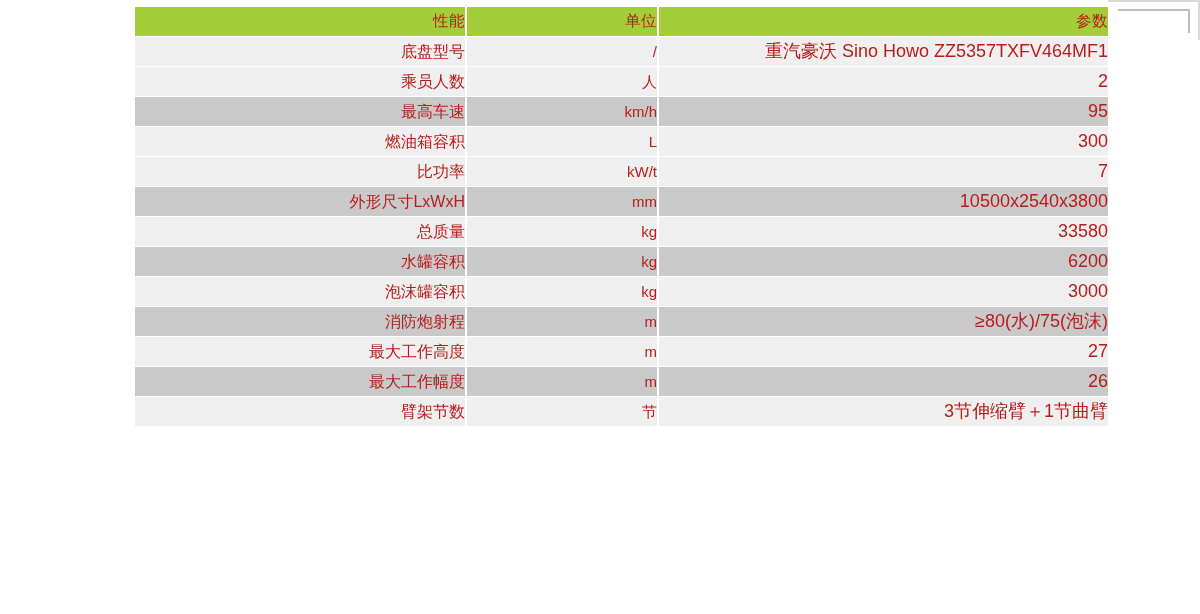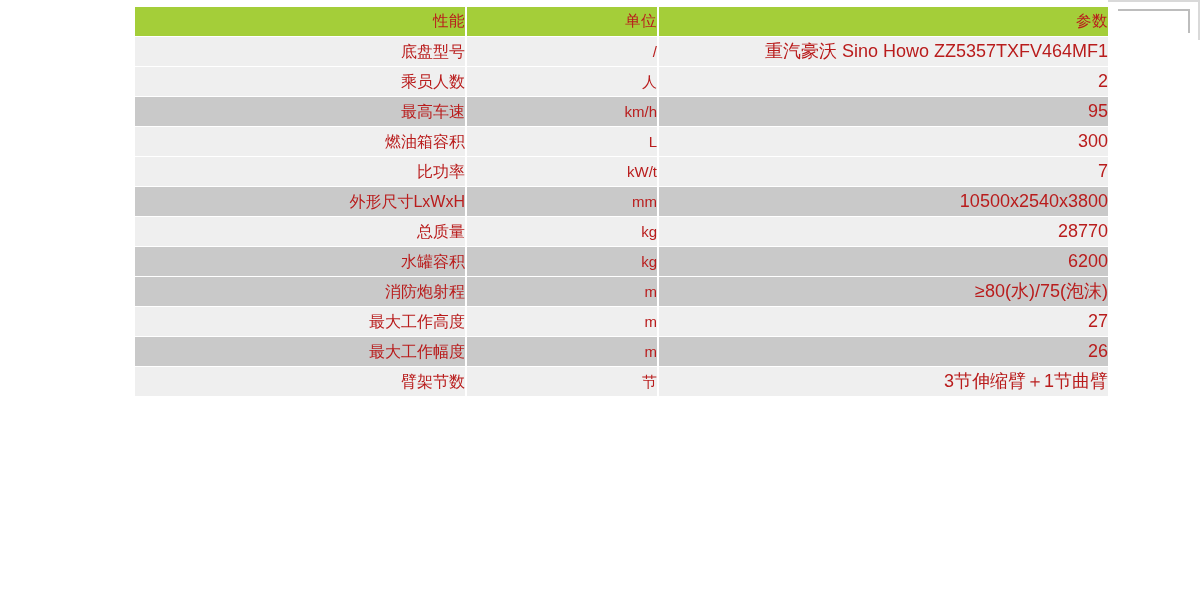--- a/index.html
+++ b/index.html
@@ -143,26 +143,31 @@
             <td class="col-value">7</td>
           </tr>
           <tr class="row-even">
             <td class="col-name">外形尺寸LxWxH</td>
             <td class="col-unit">mm</td>
             <td class="col-value">10500x2540x3800</td>
           </tr>
           <tr class="row-odd">
             <td class="col-name">总质量</td>
             <td class="col-unit">kg</td>
-            <td class="col-value">28770</td>
+            <td class="col-value">33580</td>
           </tr>
           <tr class="row-even">
             <td class="col-name">水罐容积</td>
             <td class="col-unit">kg</td>
             <td class="col-value">6200</td>
+          </tr>
+          <tr class="row-odd">
+            <td class="col-name">泡沫罐容积</td>
+            <td class="col-unit">kg</td>
+            <td class="col-value">3000</td>
           </tr>
           <tr class="row-even">
             <td class="col-name">消防炮射程</td>
             <td class="col-unit">m</td>
             <td class="col-value">≥80(水)/75(泡沫)</td>
           </tr>
           <tr class="row-odd">
             <td class="col-name">最大工作高度</td>
             <td class="col-unit">m</td>
             <td class="col-value">27</td>

